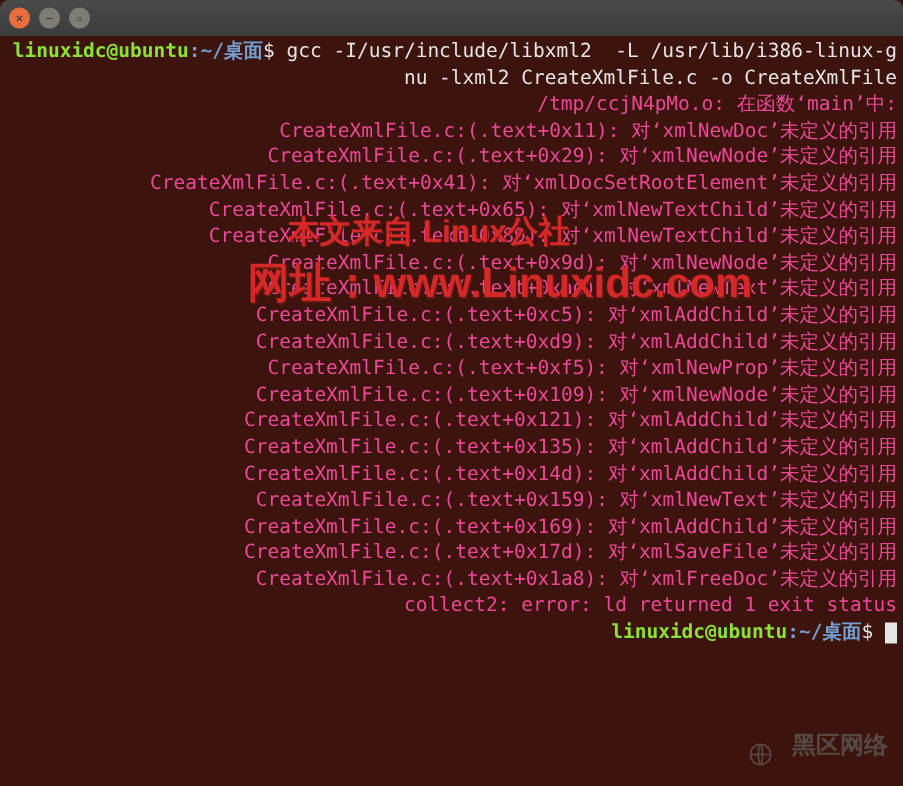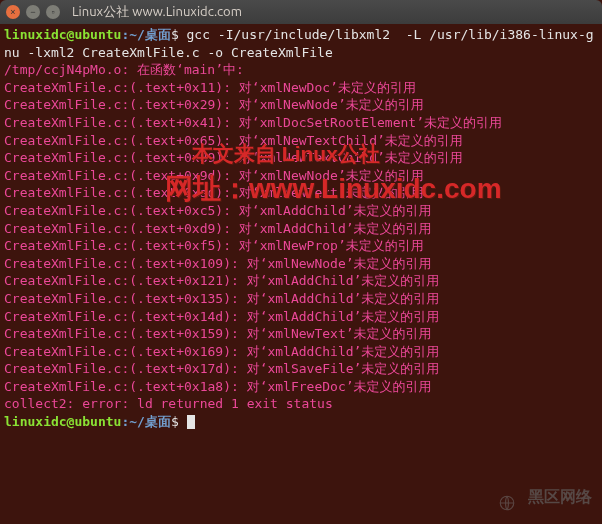--- a/index.html
+++ b/index.html
@@ -42,20 +42,21 @@
     color: #d8d0c8;
     font-family: "Ubuntu", sans-serif;
     font-size: 13px;
   }
   .terminal {
     padding: 2px 4px;
     line-height: 17.6px;
     white-space: pre-wrap;
     word-break: break-all;
     position: relative;
+    text-align: right;
   }
   .prompt-user { color: #8ae234; font-weight: bold; }
   .prompt-path { color: #729fcf; font-weight: bold; }
   .prompt-dollar { color: #e5e5e5; }
   .cmd { color: #e5e5e5; }
   .output-line { color: #ec4899; display: block; }
   .watermark {
     position: absolute;
     color: #d62828;
     font-weight: bold;
@@ -93,21 +94,20 @@
     vertical-align: text-bottom;
   }
 </style>
 </head>
 <body>
 
 <div class="titlebar">
   <div class="win-btn win-close">×</div>
   <div class="win-btn win-min">−</div>
   <div class="win-btn win-max">▫</div>
-  <span class="title-text">Linux公社 www.Linuxidc.com</span>
 </div>
 
 <div class="terminal"><span class="prompt-user">linuxidc@ubuntu</span><span class="prompt-path">:</span><span class="prompt-path">~/桌面</span><span class="prompt-dollar">$</span> <span class="cmd">gcc -I/usr/include/libxml2  -L /usr/lib/i386-linux-gnu -lxml2 CreateXmlFile.c -o CreateXmlFile</span>
 <span id="output-container"><span class="output-line">/tmp/ccjN4pMo.o: 在函数‘main’中:</span><span class="output-line">CreateXmlFile.c:(.text+0x11): 对‘xmlNewDoc’未定义的引用</span><span class="output-line">CreateXmlFile.c:(.text+0x29): 对‘xmlNewNode’未定义的引用</span><span class="output-line">CreateXmlFile.c:(.text+0x41): 对‘xmlDocSetRootElement’未定义的引用</span><span class="output-line">CreateXmlFile.c:(.text+0x65): 对‘xmlNewTextChild’未定义的引用</span><span class="output-line">CreateXmlFile.c:(.text+0x89): 对‘xmlNewTextChild’未定义的引用</span><span class="output-line">CreateXmlFile.c:(.text+0x9d): 对‘xmlNewNode’未定义的引用</span><span class="output-line">CreateXmlFile.c:(.text+0xad): 对‘xmlNewText’未定义的引用</span><span class="output-line">CreateXmlFile.c:(.text+0xc5): 对‘xmlAddChild’未定义的引用</span><span class="output-line">CreateXmlFile.c:(.text+0xd9): 对‘xmlAddChild’未定义的引用</span><span class="output-line">CreateXmlFile.c:(.text+0xf5): 对‘xmlNewProp’未定义的引用</span><span class="output-line">CreateXmlFile.c:(.text+0x109): 对‘xmlNewNode’未定义的引用</span><span class="output-line">CreateXmlFile.c:(.text+0x121): 对‘xmlAddChild’未定义的引用</span><span class="output-line">CreateXmlFile.c:(.text+0x135): 对‘xmlAddChild’未定义的引用</span><span class="output-line">CreateXmlFile.c:(.text+0x14d): 对‘xmlAddChild’未定义的引用</span><span class="output-line">CreateXmlFile.c:(.text+0x159): 对‘xmlNewText’未定义的引用</span><span class="output-line">CreateXmlFile.c:(.text+0x169): 对‘xmlAddChild’未定义的引用</span><span class="output-line">CreateXmlFile.c:(.text+0x17d): 对‘xmlSaveFile’未定义的引用</span><span class="output-line">CreateXmlFile.c:(.text+0x1a8): 对‘xmlFreeDoc’未定义的引用</span><span class="output-line">collect2: error: ld returned 1 exit status</span></span><span class="prompt-user">linuxidc@ubuntu</span><span class="prompt-path">:</span><span class="prompt-path">~/桌面</span><span class="prompt-dollar">$</span> <span class="cursor-block"></span></div>
 
 <div class="watermark line1">本文来自 Linux公社</div>
 <div class="watermark line2">网址：www.Linuxidc.com</div>
 
 <div class="bottom-icon">
   <svg viewBox="0 0 24 24" fill="none" stroke="#777" stroke-width="1.5">

